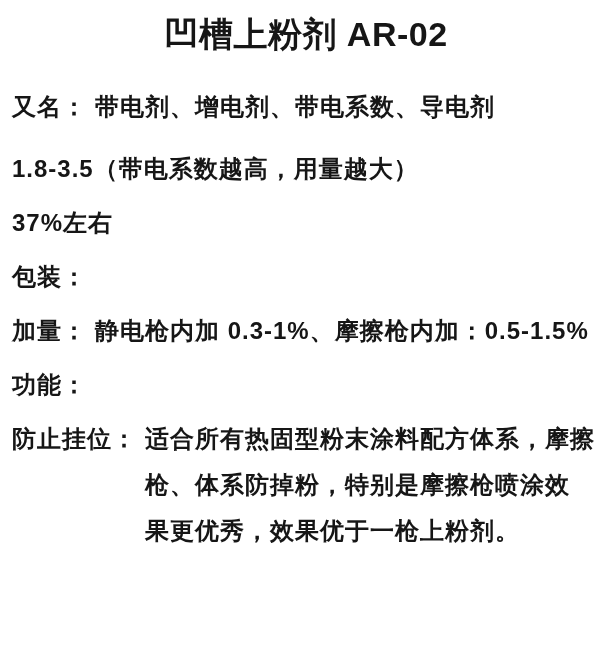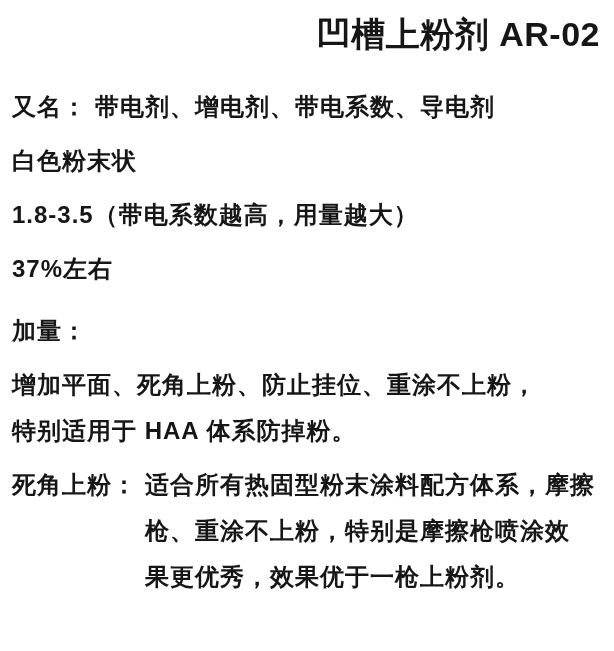--- a/index.html
+++ b/index.html
@@ -14,21 +14,21 @@
     font-family: "Liberation Sans", "DejaVu Sans", sans-serif;
     font-weight: 700;
     color: #161616;
   }
   .doc {
     padding: 10px 14px 0 12px;
   }
   .doc-title {
     font-size: 34px;
     line-height: 40px;
-    text-align: right;
+    text-align: center;
     margin: 4px 0 30px 0;
     letter-spacing: 0.5px;
     font-weight: 700;
   }
   .row {
     display: flex;
     align-items: flex-start;
     font-size: 24px;
     line-height: 46px;
     letter-spacing: 1px;
@@ -52,47 +52,45 @@
 <div class="doc">
 
   <h1 class="doc-title">凹槽上粉剂 AR-02</h1>
 
   <div class="row">
     <span class="label">又名：</span>
     <span class="value">带电剂、增电剂、带电系数、导电剂</span>
   </div>
 
   <div class="row">
-    <span class="value">白色粉末状</span>
   </div>
 
   <div class="row">
     <span class="value">1.8-3.5（带电系数越高，用量越大）</span>
   </div>
 
   <div class="row">
     <span class="value">37%左右</span>
   </div>
 
   <div class="row">
+    <span class="label">包装：</span>
   </div>
 
   <div class="row">
     <span class="label">加量：</span>
+    <span class="value">静电枪内加 0.3-1%、摩擦枪内加：0.5-1.5%</span>
   </div>
 
   <div class="row">
-    <span class="value">
-      <span class="line">增加平面、死角上粉、防止挂位、重涂不上粉，</span>
-      <span class="line">特别适用于 HAA 体系防掉粉。</span>
-    </span>
+    <span class="label">功能：</span>
   </div>
 
   <div class="row">
-    <span class="label">死角上粉：</span>
+    <span class="label">防止挂位：</span>
     <span class="value">
       <span class="line">适合所有热固型粉末涂料配方体系，摩擦</span>
-      <span class="line">枪、重涂不上粉，特别是摩擦枪喷涂效</span>
+      <span class="line">枪、体系防掉粉，特别是摩擦枪喷涂效</span>
       <span class="line">果更优秀，效果优于一枪上粉剂。</span>
     </span>
   </div>
 
 </div>
 
 </body></html>

